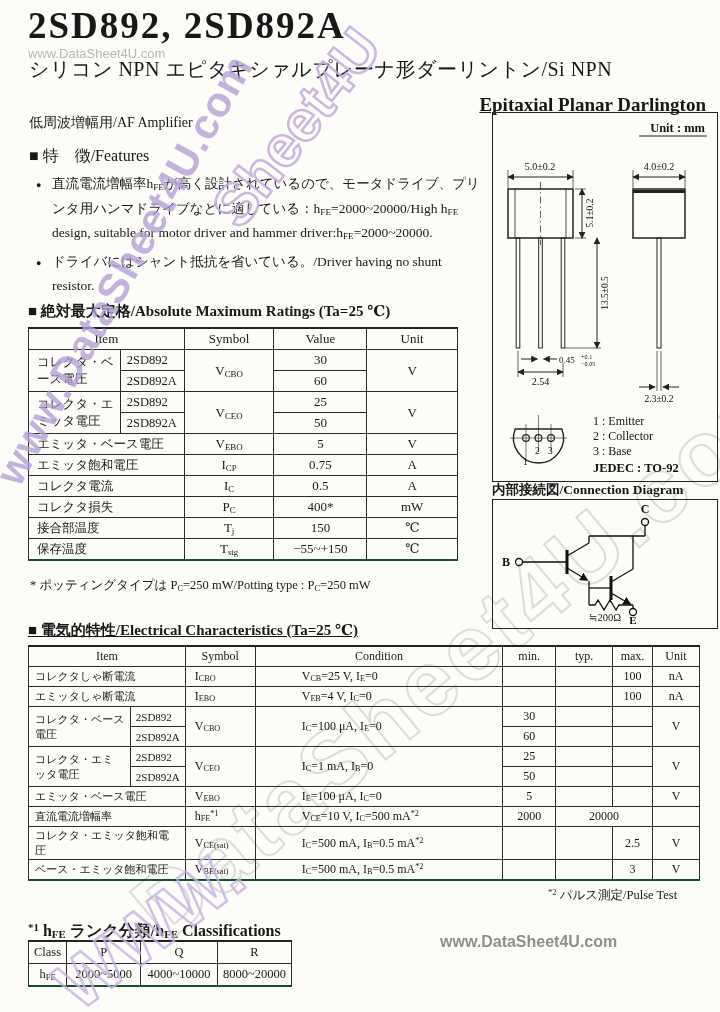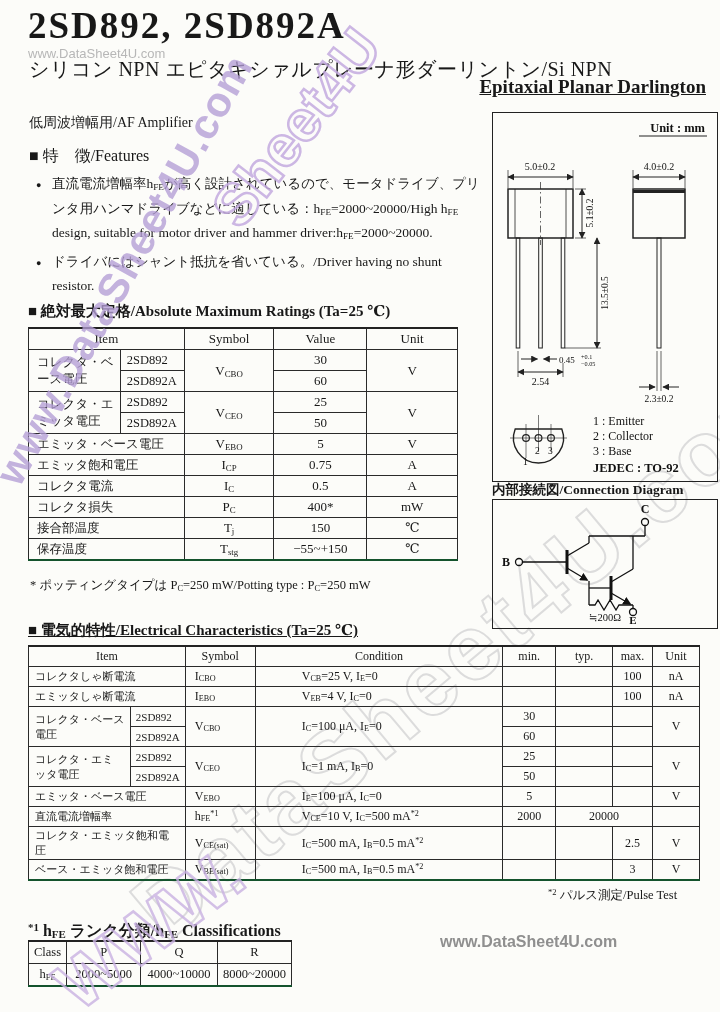--- a/index.html
+++ b/index.html
@@ -4,21 +4,21 @@
 <style>
   html,body{margin:0;padding:0;background:#e8e8e8;}
   #page{position:relative;width:720px;height:1012px;background:#fcfcf9;overflow:hidden;
         font-family:"Liberation Serif","DejaVu Serif",serif;color:#181818;}
   .abs{position:absolute;}
   #content{position:absolute;inset:0;z-index:1;}
 
   
   .title{left:28px;top:4px;font-size:37px;font-weight:bold;letter-spacing:2px;}
   .sub-jp{left:29px;top:56px;font-size:20px;letter-spacing:.5px;}
-  .sub-en{right:14px;top:76px;font-size:19px;font-weight:bold;text-decoration:underline;}
+  .sub-en{right:14px;top:94px;font-size:19px;font-weight:bold;text-decoration:underline;}
   .app{left:29px;top:114px;font-size:14px;}
 
   
   .feat-heading{left:29px;top:146px;font-size:16px;font-weight:normal;}
   .bullets{left:36px;top:172px;width:448px;font-size:13.5px;line-height:1.82;}
   .bullet{display:flex;margin-bottom:4px;}
   .bullet .dot{flex:0 0 16px;font-size:9px;padding-top:5px;}
 
   
   .amr-heading{left:28px;top:302px;font-size:15px;font-weight:bold;}

